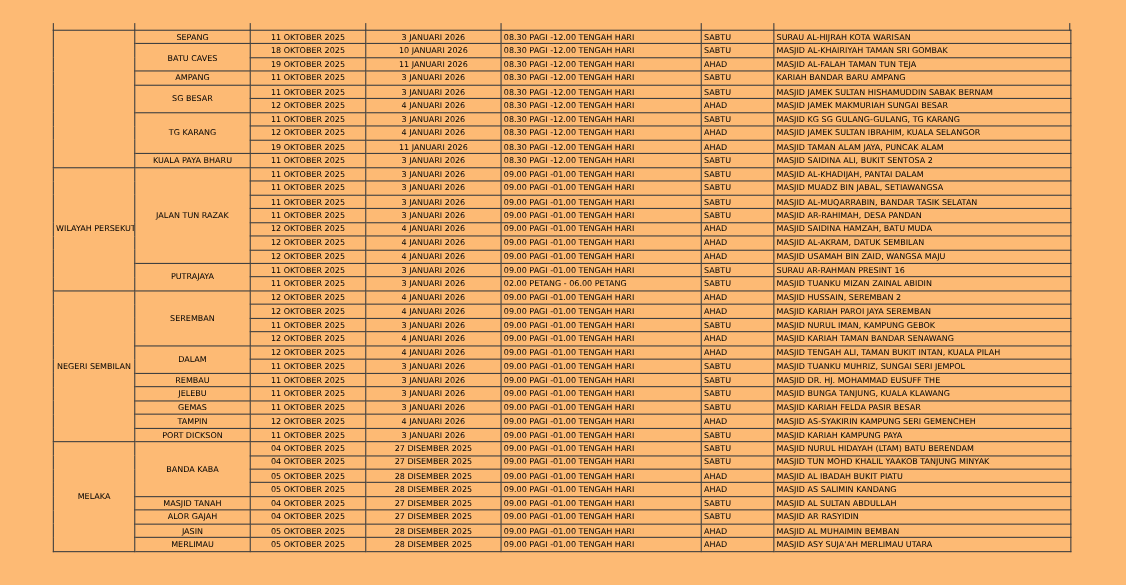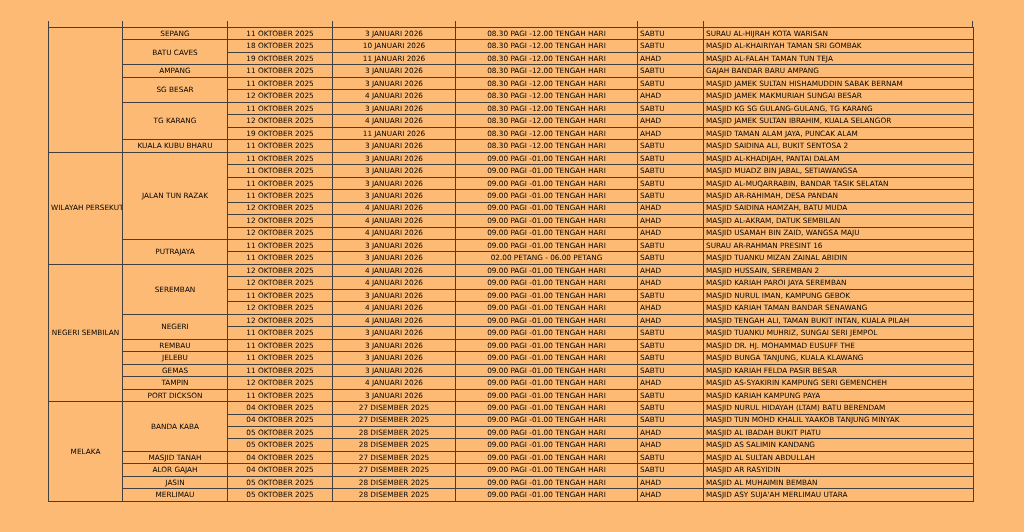--- a/index.html
+++ b/index.html
@@ -26,21 +26,21 @@
     font-size: 7.3px;
     line-height: 1.05;
     padding: 0 2px;
     overflow: hidden;
     white-space: nowrap;
     vertical-align: middle;
   }
   td.c-region  { text-align: center; white-space: normal; line-height: 1.35; font-size: 7.3px; }
   td.c-district{ text-align: center; }
   td.c-date    { text-align: center; }
-  td.c-time    { text-align: center; }
+  td.c-time    { text-align: left; }
   td.c-day     { text-align: left; }
   td.c-loc     { text-align: left; padding-left: 3px; }
   .stub {
     position: absolute;
     width: 1px;
     background: #404040;
   }
 </style>
 </head>
 <body>
@@ -80,21 +80,21 @@
           <td class="c-time">08.30 PAGI -12.00 TENGAH HARI</td>
           <td class="c-day">AHAD</td>
           <td class="c-loc">MASJID AL-FALAH TAMAN TUN TEJA</td>
         </tr>
         <tr>
           <td class="c-district" rowspan="1">AMPANG</td>
           <td class="c-date">11 OKTOBER 2025</td>
           <td class="c-date">3 JANUARI 2026</td>
           <td class="c-time">08.30 PAGI -12.00 TENGAH HARI</td>
           <td class="c-day">SABTU</td>
-          <td class="c-loc">GAJAH BANDAR BARU AMPANG</td>
+          <td class="c-loc">KARIAH BANDAR BARU AMPANG</td>
         </tr>
         <tr>
           <td class="c-district" rowspan="2">SG BESAR</td>
           <td class="c-date">11 OKTOBER 2025</td>
           <td class="c-date">3 JANUARI 2026</td>
           <td class="c-time">08.30 PAGI -12.00 TENGAH HARI</td>
           <td class="c-day">SABTU</td>
           <td class="c-loc">MASJID JAMEK SULTAN HISHAMUDDIN SABAK BERNAM</td>
         </tr>
         <tr>
@@ -120,21 +120,21 @@
           <td class="c-loc">MASJID JAMEK SULTAN IBRAHIM, KUALA SELANGOR</td>
         </tr>
         <tr>
           <td class="c-date">19 OKTOBER 2025</td>
           <td class="c-date">11 JANUARI 2026</td>
           <td class="c-time">08.30 PAGI -12.00 TENGAH HARI</td>
           <td class="c-day">AHAD</td>
           <td class="c-loc">MASJID TAMAN ALAM JAYA, PUNCAK ALAM</td>
         </tr>
         <tr>
-          <td class="c-district" rowspan="1">KUALA KUBU BHARU</td>
+          <td class="c-district" rowspan="1">KUALA PAYA BHARU</td>
           <td class="c-date">11 OKTOBER 2025</td>
           <td class="c-date">3 JANUARI 2026</td>
           <td class="c-time">08.30 PAGI -12.00 TENGAH HARI</td>
           <td class="c-day">SABTU</td>
           <td class="c-loc">MASJID SAIDINA ALI, BUKIT SENTOSA 2</td>
         </tr>
         <tr>
           <td class="c-region" rowspan="9">WILAYAH PERSEKUTUAN</td>
           <td class="c-district" rowspan="7">JALAN TUN RAZAK</td>
           <td class="c-date">11 OKTOBER 2025</td>
@@ -224,21 +224,21 @@
           <td class="c-loc">MASJID NURUL IMAN, KAMPUNG GEBOK</td>
         </tr>
         <tr>
           <td class="c-date">12 OKTOBER 2025</td>
           <td class="c-date">4 JANUARI 2026</td>
           <td class="c-time">09.00 PAGI -01.00 TENGAH HARI</td>
           <td class="c-day">AHAD</td>
           <td class="c-loc">MASJID KARIAH TAMAN BANDAR SENAWANG</td>
         </tr>
         <tr>
-          <td class="c-district" rowspan="2">NEGERI</td>
+          <td class="c-district" rowspan="2">DALAM</td>
           <td class="c-date">12 OKTOBER 2025</td>
           <td class="c-date">4 JANUARI 2026</td>
           <td class="c-time">09.00 PAGI -01.00 TENGAH HARI</td>
           <td class="c-day">AHAD</td>
           <td class="c-loc">MASJID TENGAH ALI, TAMAN BUKIT INTAN, KUALA PILAH</td>
         </tr>
         <tr>
           <td class="c-date">11 OKTOBER 2025</td>
           <td class="c-date">3 JANUARI 2026</td>
           <td class="c-time">09.00 PAGI -01.00 TENGAH HARI</td>

